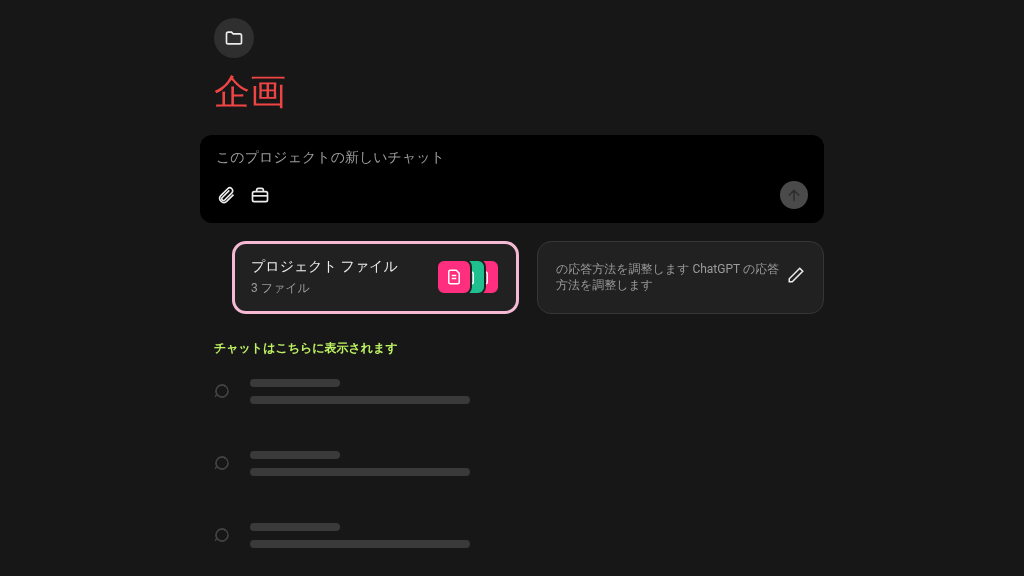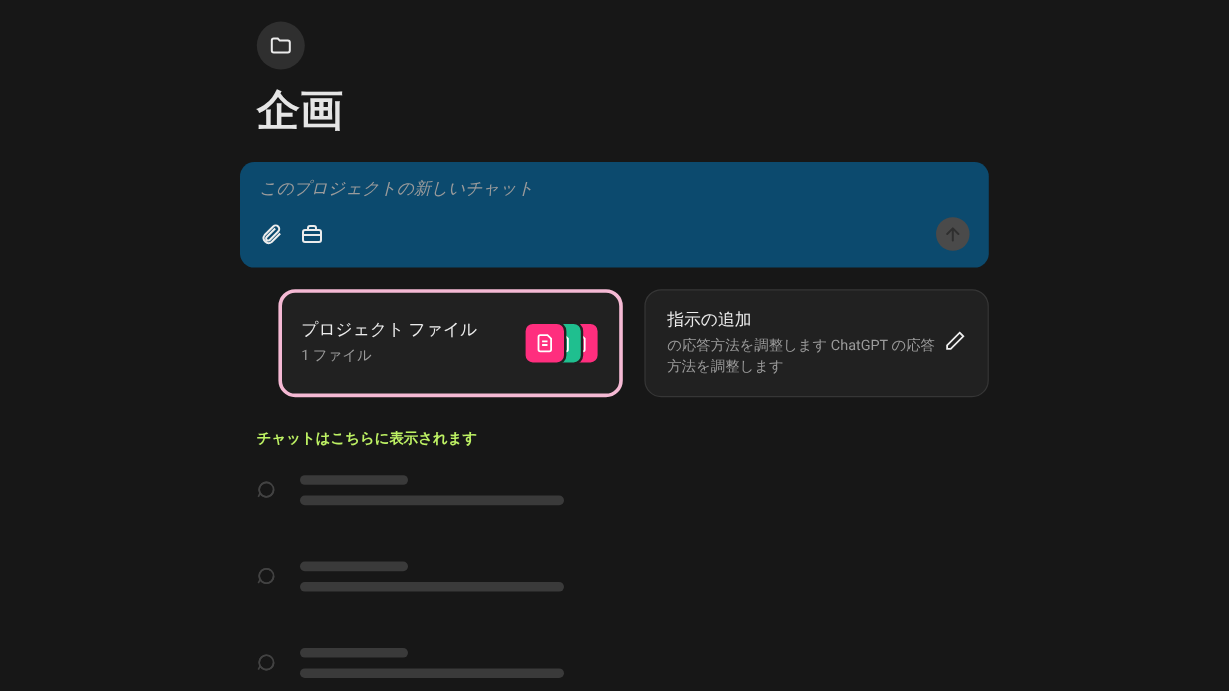--- a/index.html
+++ b/index.html
@@ -31,31 +31,30 @@
     }
     .folder-badge svg {
       width: 20px;
       height: 20px;
       stroke: #ececec;
       fill: none;
       stroke-width: 2;
     }
     .page-title {
       font-size: 36px;
-      font-weight: 700;
+      font-weight: 400;
       margin-left: 14px;
       margin-bottom: 18px;
-      color: #e5e5e5;
+      color: #ef4444;
     }
     .chat-input-box {
-      background: #0c4a6e;
+      background: #000000;
       border-radius: 12px;
       padding: 14px 16px;
       margin-bottom: 18px;
-      font-style: italic;
     }
     .chat-placeholder {
       color: #9b9b9b;
       font-size: 14px;
       margin-bottom: 14px;
     }
     .chat-actions {
       display: flex;
       align-items: center;
       justify-content: space-between;
@@ -234,21 +233,21 @@
             <path d="M12 20V5M5 12l7-7 7 7" stroke="#2f2f2f" stroke-width="2.5" fill="none" stroke-linecap="round" stroke-linejoin="round"></path>
           </svg>
       </div>
     </div>
   </div>
 
   <div class="cards-row">
     <div class="card highlight">
       <div class="card-text">
         <div class="card-text-title">プロジェクト ファイル</div>
-        <div class="card-text-sub">1 ファイル</div>
+        <div class="card-text-sub">3 ファイル</div>
       </div>
       <div class="file-stack">
         <div class="file-chip c1">
           <svg viewBox="0 0 24 24">
               <path d="M7 3h8l4 4v12a2 2 0 0 1-2 2H7a2 2 0 0 1-2-2V5a2 2 0 0 1 2-2z"></path>
               <line x1="9" y1="10" x2="15" y2="10"></line>
               <line x1="9" y1="14" x2="15" y2="14"></line>
             </svg>
         </div>
         <div class="file-chip c2">
@@ -259,21 +258,20 @@
         <div class="file-chip c3">
           <svg viewBox="0 0 24 24">
               <path d="M7 3h8l4 4v12a2 2 0 0 1-2 2H7a2 2 0 0 1-2-2V5a2 2 0 0 1 2-2z"></path>
             </svg>
         </div>
       </div>
     </div>
 
     <div class="card">
       <div class="card-text">
-        <div class="card-text-title">指示の追加</div>
         <div class="card-text-sub">の応答方法を調整します ChatGPT の応答方法を調整します</div>
       </div>
       <div class="pencil-icon">
         <svg viewBox="0 0 24 24">
             <path d="M17 3l4 4L7 21H3v-4L17 3z"></path>
           </svg>
       </div>
     </div>
   </div>
 

